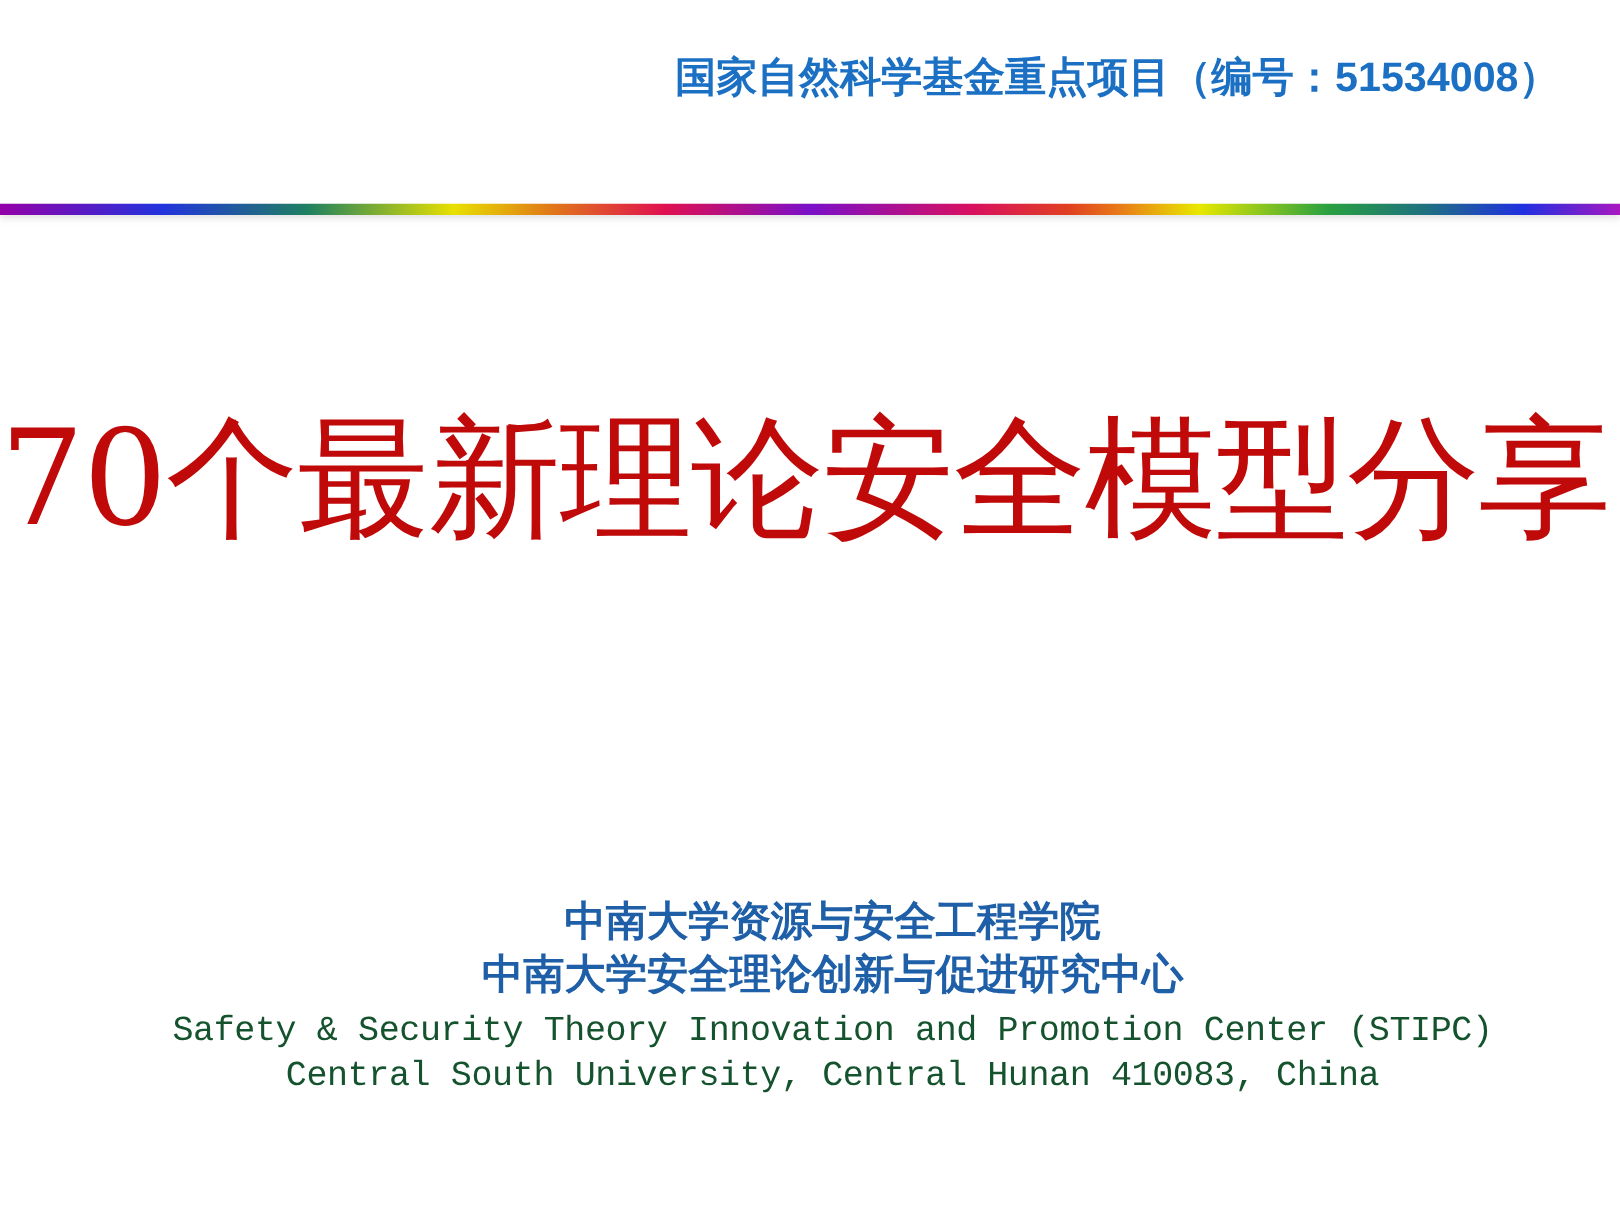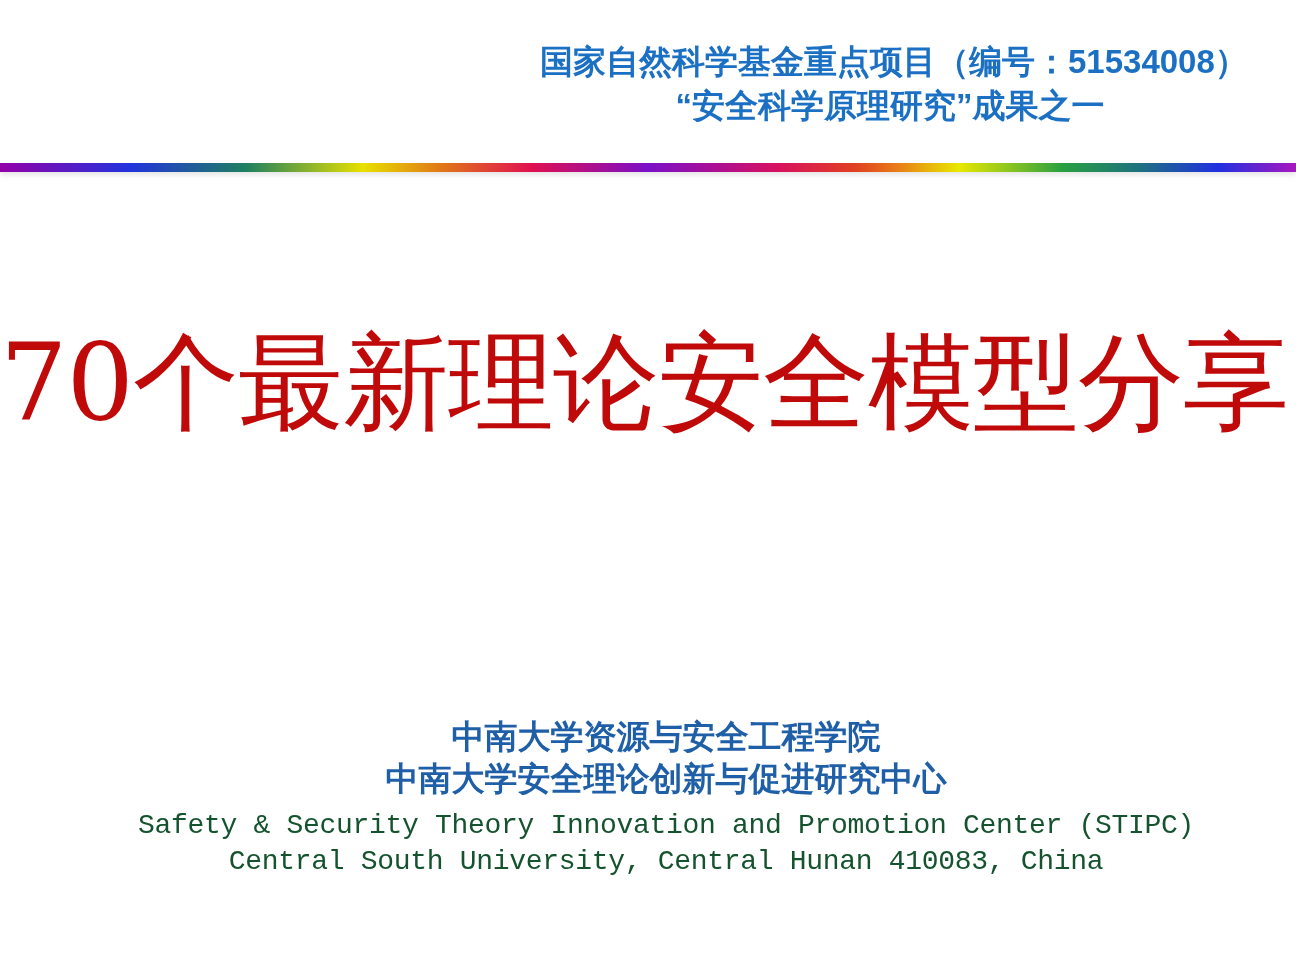--- a/index.html
+++ b/index.html
@@ -93,21 +93,20 @@
   }
   .affiliation .en.first { margin-top: 8px; }
 </style>
 </head>
 <body>
 
 <div class="slide">
 
   <div class="project-header">
     <div class="line">国家自然科学基金重点项目（编号：51534008）</div>
-    <div class="line">“安全科学原理研究”成果之一</div>
   </div>
 
   <div class="rainbow-divider"></div>
 
   <div class="main-title">70个最新理论安全模型分享</div>
 
   <div class="affiliation">
     <div class="cn">中南大学资源与安全工程学院</div>
     <div class="cn">中南大学安全理论创新与促进研究中心</div>
     <div class="en first">Safety &amp; Security Theory Innovation and Promotion Center (STIPC)</div>

